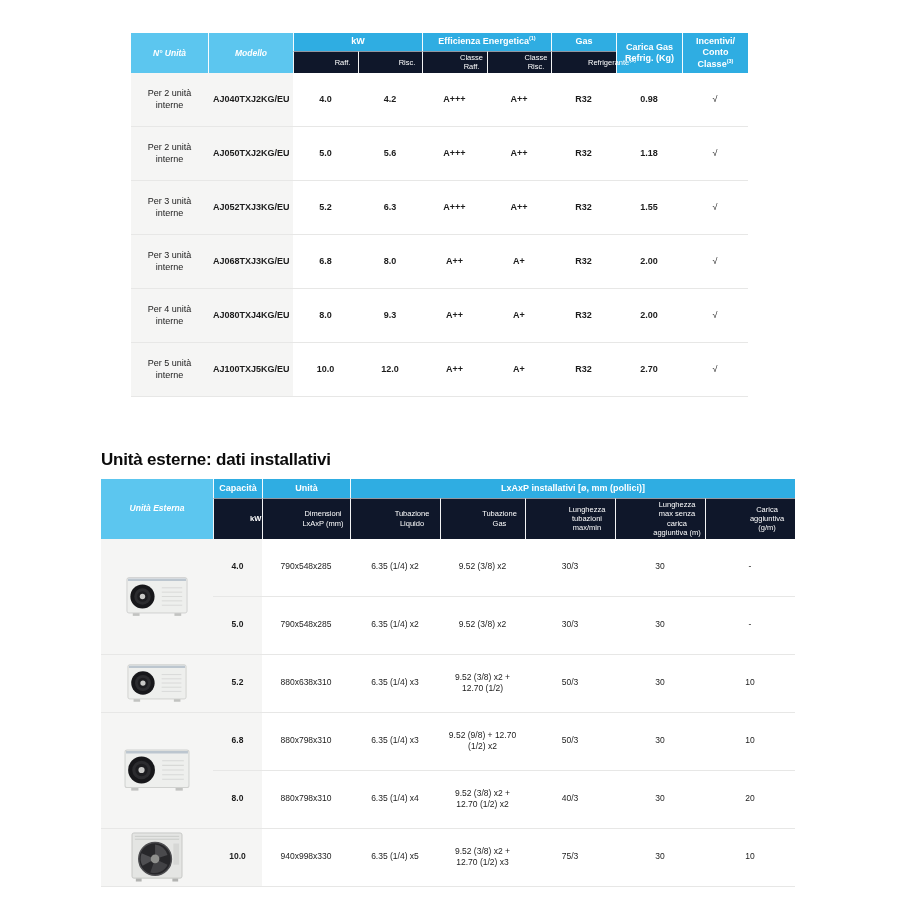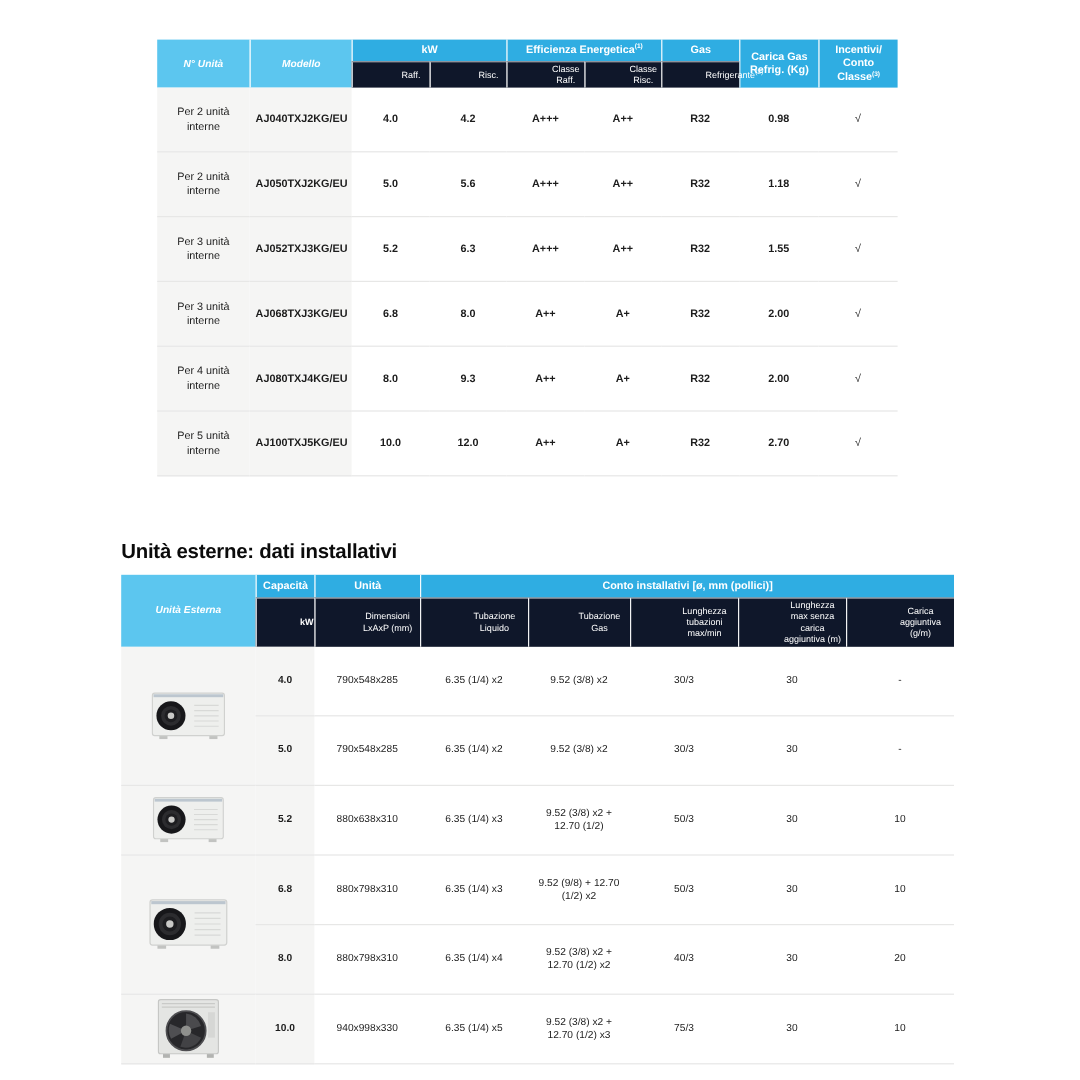--- a/index.html
+++ b/index.html
@@ -152,21 +152,21 @@
         <col style="width:85px">
           <col style="width:90px">
           <col style="width:90px">
           <col style="width:90px">
       </colgroup>
       <thead>
         <tr class="hrow1">
           <th rowspan="2" class="hl"><span>Unità Esterna</span></th>
           <th class="hd"><span>Capacità</span></th>
           <th class="hd"><span>Unità</span></th>
-          <th colspan="5" class="hd"><span>Conto installativi [ø, mm (pollici)]</span></th>
+          <th colspan="5" class="hd"><span>LxAxP installativi [ø, mm (pollici)]</span></th>
         </tr>
         <tr class="hrow2">
           <th class="hm bold"><span style="font-weight:bold;">kW</span></th>
           <th class="hm"><span>Dimensioni LxAxP (mm)</span></th>
           <th class="hm"><span>Tubazione Liquido</span></th>
           <th class="hm"><span>Tubazione Gas</span></th>
           <th class="hm"><span>Lunghezza tubazioni max/min</span></th>
           <th class="hm"><span>Lunghezza max senza carica aggiuntiva (m)</span></th>
           <th class="hm"><span>Carica aggiuntiva (g/m)</span></th>
         </tr>

